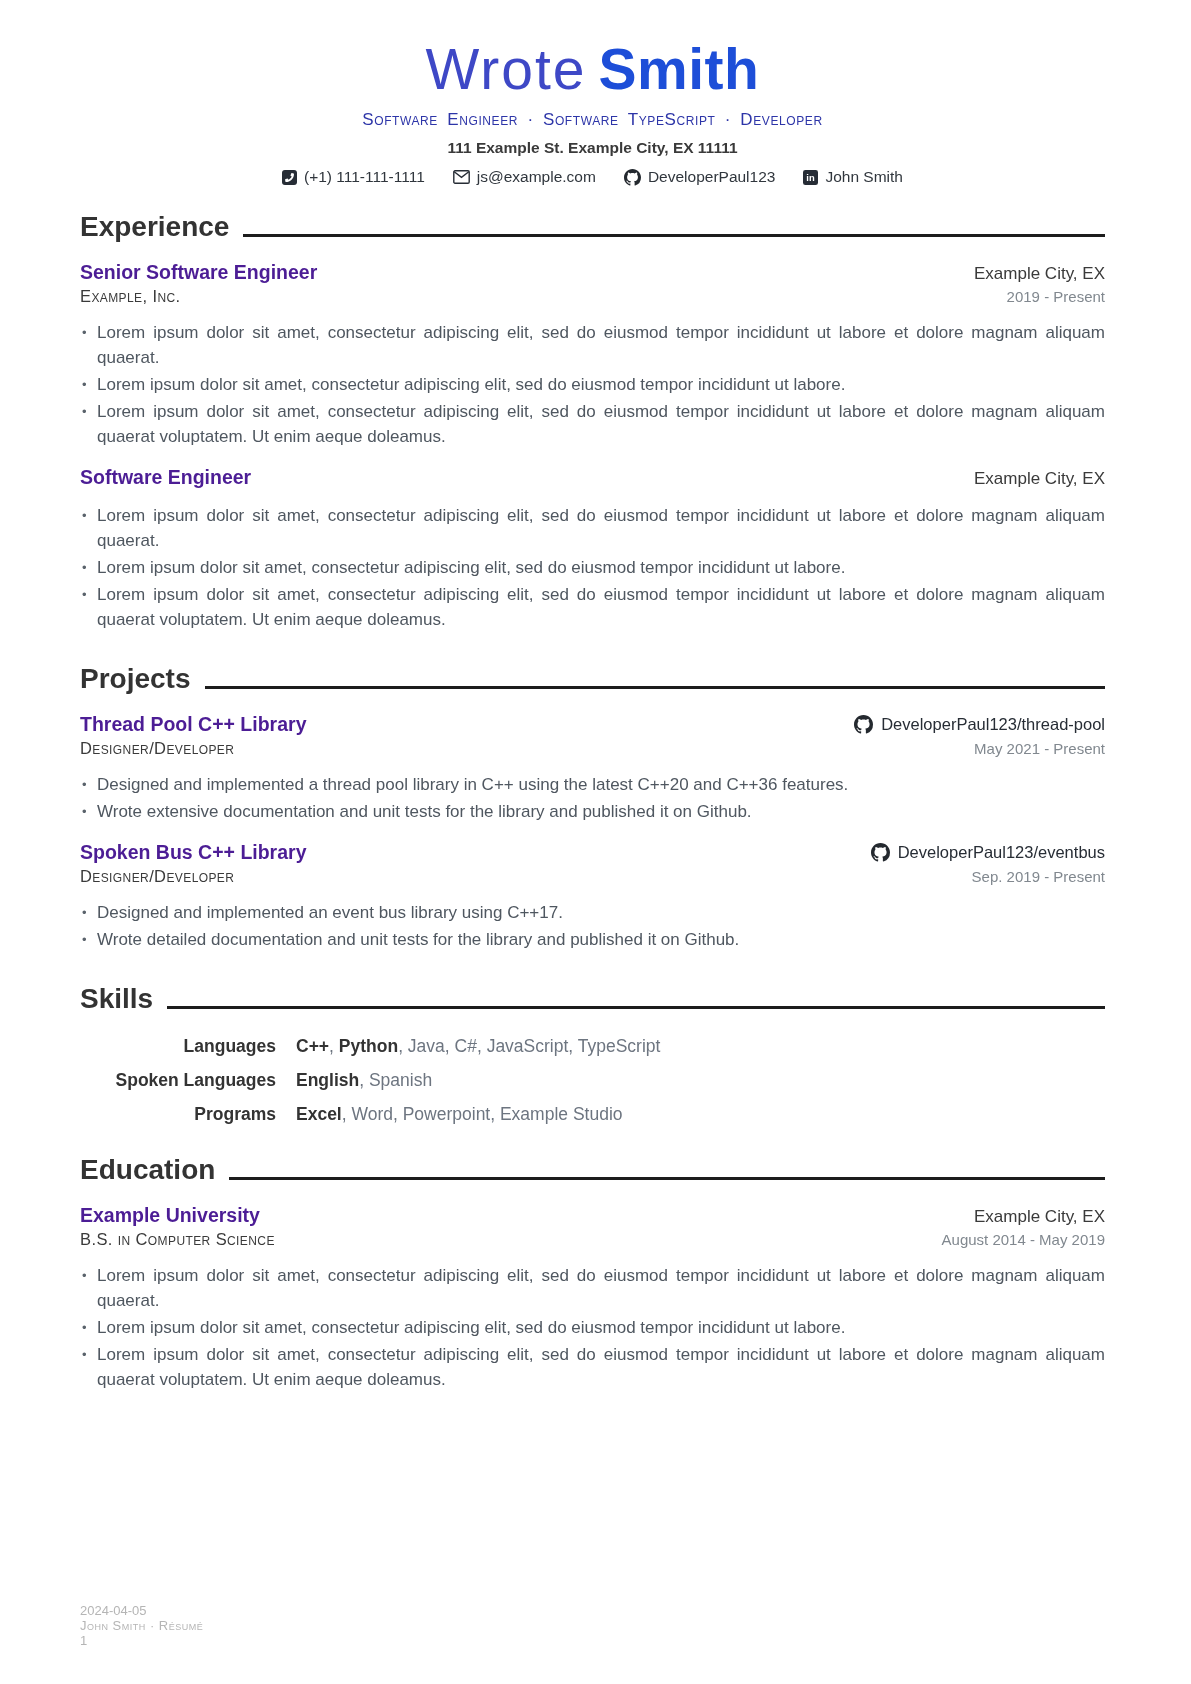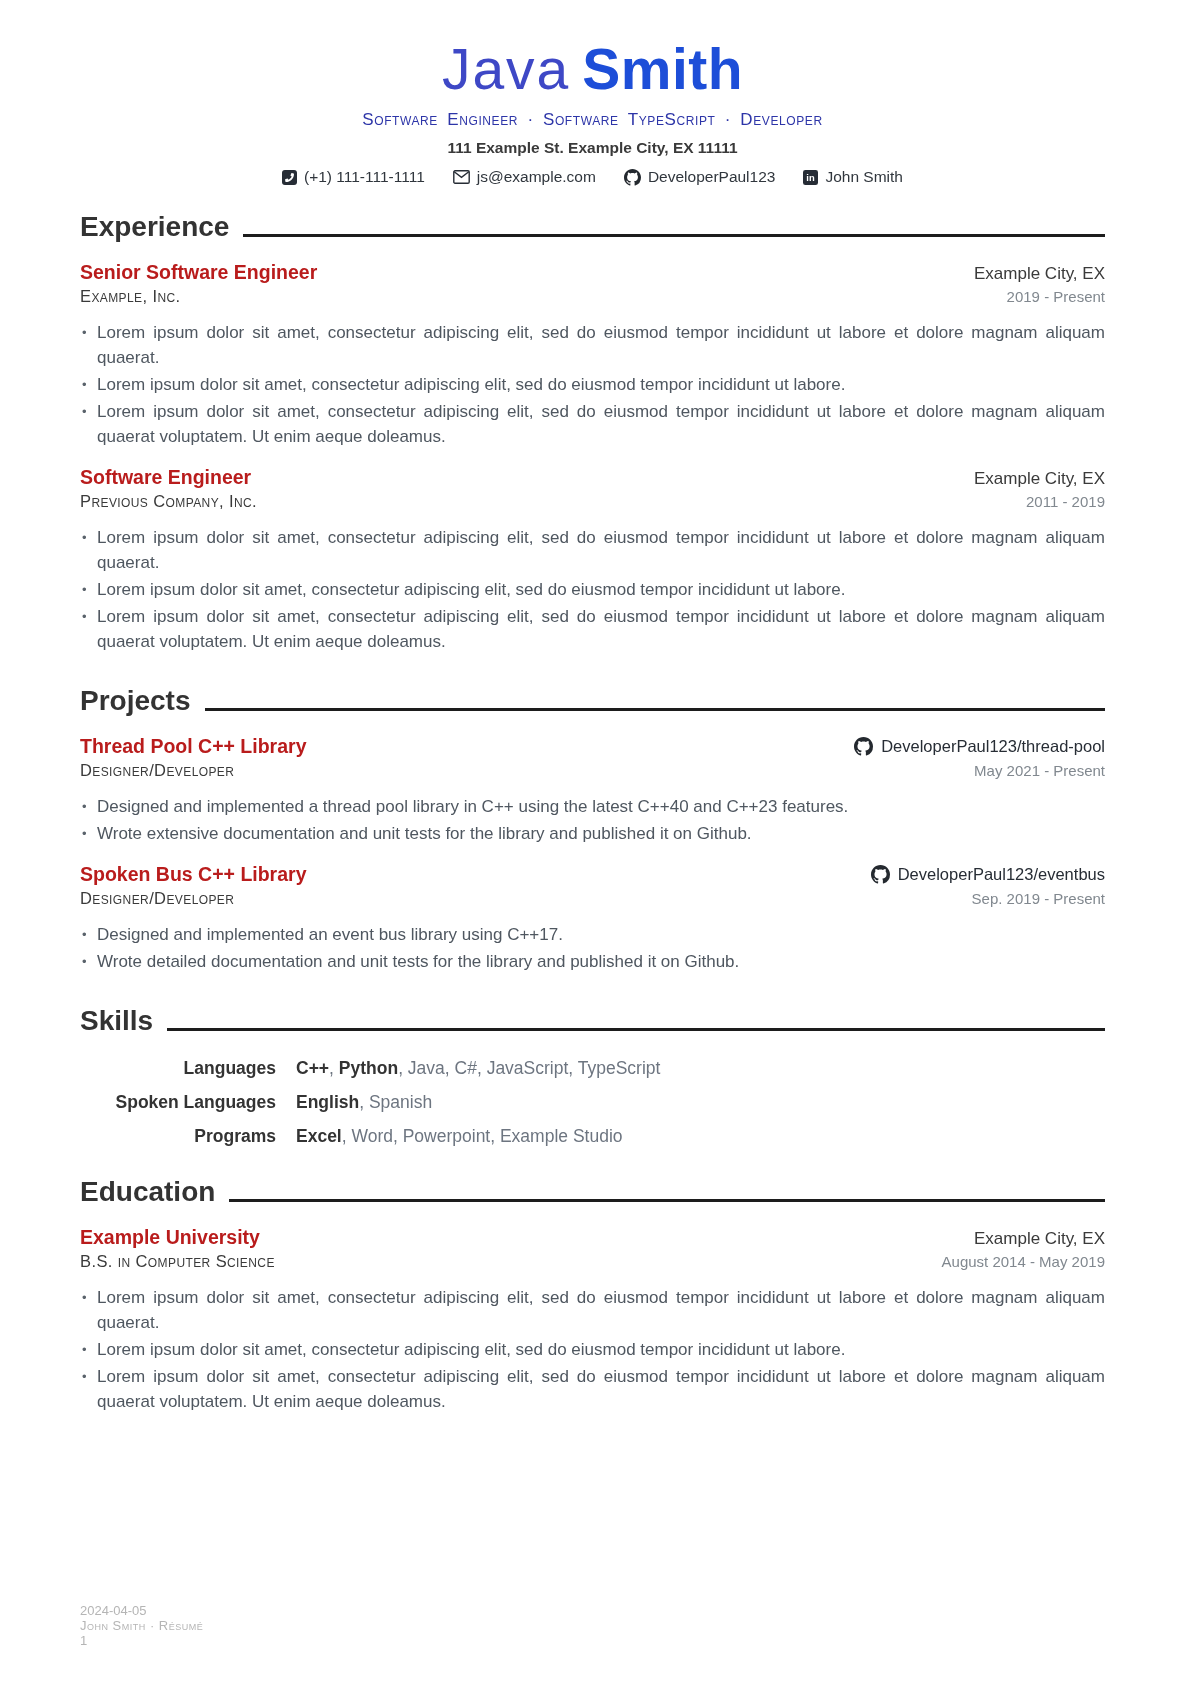--- a/index.html
+++ b/index.html
@@ -25,21 +25,21 @@
   .contact-item{ display:flex;align-items:center;gap:7px; }
   .contact-item svg{ display:block; }
   
   .sec{ margin-top:26px; }
   .sec-head{ display:flex; }
   .sec-head h2{ margin:0;font-size:28px;line-height:34px;font-weight:700;color:#333333; }
   .rule{ flex:1;height:3.5px;background:#1d1d1d;align-self:flex-end;margin-bottom:7px;margin-left:14px; }
   .entry{ margin-top:17px; }
   .row1{ display:flex;justify-content:space-between;align-items:baseline; }
   .row2{ display:flex;justify-content:space-between;align-items:baseline;margin-top:3px; }
-  .role{ font-size:19.5px;font-weight:700;color:#b91c1c; }
+  .role{ font-size:19.5px;font-weight:700;color:#4c1d95; }
   .loc{ font-size:17px;color:#3a3a3a; }
   .sc{ font-variant:small-caps;font-size:16.5px;letter-spacing:0.4px;color:#3a3a3a; }
   .dates{ color:#81888f;font-size:15px; }
   .repo{ display:flex;align-items:flex-start;gap:8px;font-size:16.5px;color:#272d35; }
   .repo svg{ display:block; }
   ul.bullets{ list-style:none;margin:14px 0 0 0;padding:0 0 0 17px;color:#4f5760;
     font-size:17px;line-height:25px;text-align:justify;hyphens:manual; }
   ul.bullets li{ position:relative;margin-bottom:2px; }
   ul.bullets li::before{ content:"\2022";position:absolute;left:-15px;top:0;font-size:13px;color:#5a626b; }
   
@@ -57,21 +57,21 @@
   }
   .footer .center{ font-variant:small-caps;letter-spacing:0.5px; }
 </style>
 </head>
 <body>
 
 <div class="page">
 
   <div>
     <div class="name">
-      <span class="first">Java</span><span class="last">Smith</span>
+      <span class="first">Wrote</span><span class="last">Smith</span>
     </div>
     <div class="titles">Software Engineer · Software TypeScript · Developer</div>
     <div class="address">111 Example St. Example City, EX 11111</div>
     <div class="contact-row">
       <span class="contact-item">
         <span>
             <svg width="15" height="15" viewBox="0 0 512 512">
               <rect width="512" height="512" rx="100" fill="#262c35"></rect>
               <path fill="#ffffff" transform="translate(104,104) scale(0.595)" d="M493.4 24.6l-104-24c-11.3-2.6-22.9 3.3-27.5 13.9l-48 112c-4.2 9.8-1.4 21.3 6.9 28l60.6 49.6c-36 76.7-98.9 140.5-177.2 177.2l-49.6-60.6c-6.8-8.3-18.2-11.1-28-6.9l-112 48C3.9 366.5-2 378.1.6 389.4l24 104C27.1 504.2 36.7 512 48 512c256.1 0 464-207.5 464-464 0-11.2-7.7-20.9-18.6-23.4z"></path>
             </svg>
@@ -126,24 +126,20 @@
           <li>Lorem ipsum dolor sit amet, consectetur adipiscing elit, sed do eiusmod tempor incididunt ut labore et dolore magnam ali­quam quaerat.</li>
           <li>Lorem ipsum dolor sit amet, consectetur adipiscing elit, sed do eiusmod tempor incididunt ut labore.</li>
           <li>Lorem ipsum dolor sit amet, consectetur adipiscing elit, sed do eiusmod tempor incididunt ut labore et dolore magnam ali­quam quaerat voluptatem. Ut enim aeque doleamus.</li>
         </ul>
       </div>
 
       <div class="entry">
         <div class="row1">
           <span class="role">Software Engineer</span>
           <span class="loc">Example City, EX</span>
-        </div>
-        <div class="row2">
-          <span class="sc">Previous Company, Inc.</span>
-          <span class="dates">2011 - 2019</span>
         </div>
         <ul class="bullets">
           <li>Lorem ipsum dolor sit amet, consectetur adipiscing elit, sed do eiusmod tempor incididunt ut labore et dolore magnam ali­quam quaerat.</li>
           <li>Lorem ipsum dolor sit amet, consectetur adipiscing elit, sed do eiusmod tempor incididunt ut labore.</li>
           <li>Lorem ipsum dolor sit amet, consectetur adipiscing elit, sed do eiusmod tempor incididunt ut labore et dolore magnam ali­quam quaerat voluptatem. Ut enim aeque doleamus.</li>
         </ul>
       </div>
 
   </div>
 
@@ -163,21 +159,21 @@
               </svg>
             </span>
             <span>DeveloperPaul123/thread-pool</span>
           </span>
         </div>
         <div class="row2">
           <span class="sc">Designer/Developer</span>
           <span class="dates">May 2021 - Present</span>
         </div>
         <ul class="bullets">
-          <li>Designed and implemented a thread pool library in C++ using the latest C++40 and C++23 features.</li>
+          <li>Designed and implemented a thread pool library in C++ using the latest C++20 and C++36 features.</li>
           <li>Wrote extensive documentation and unit tests for the library and published it on Github.</li>
         </ul>
       </div>
 
       <div class="entry">
         <div class="row1" style="align-items:center;">
           <span class="role">Spoken Bus C++ Library</span>
           <span class="repo">
             <span>
               <svg width="19" height="19" viewBox="0 0 16 16">

